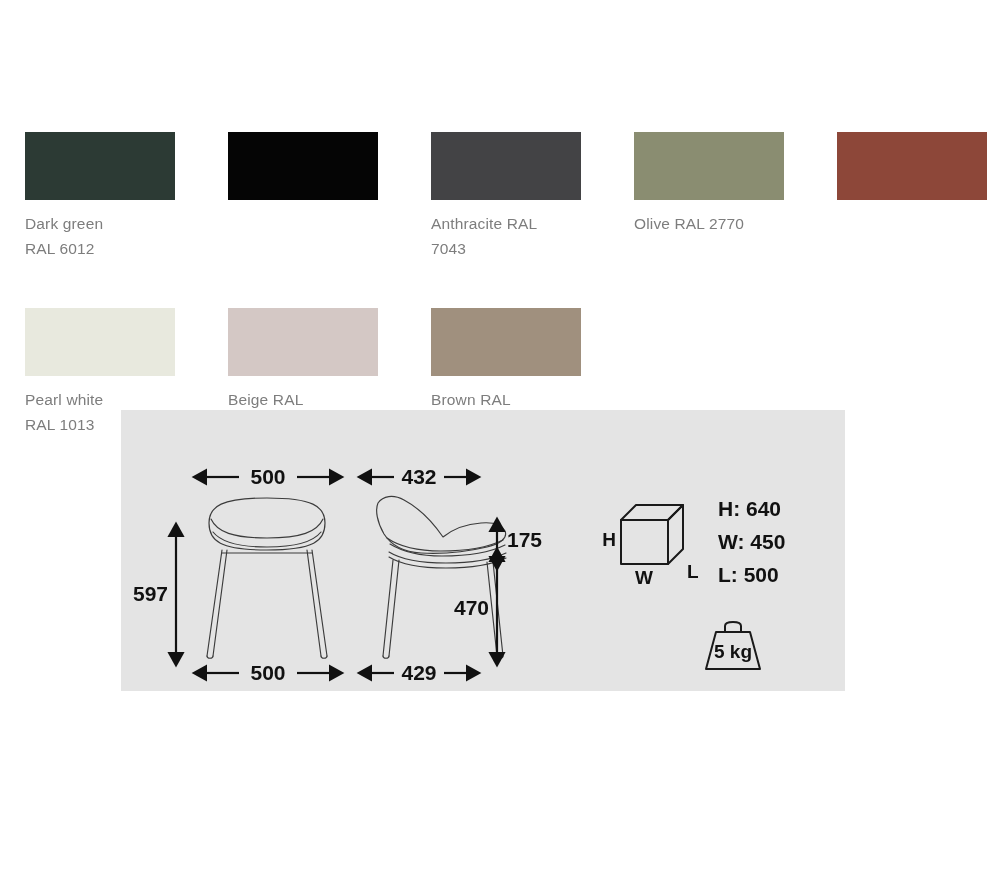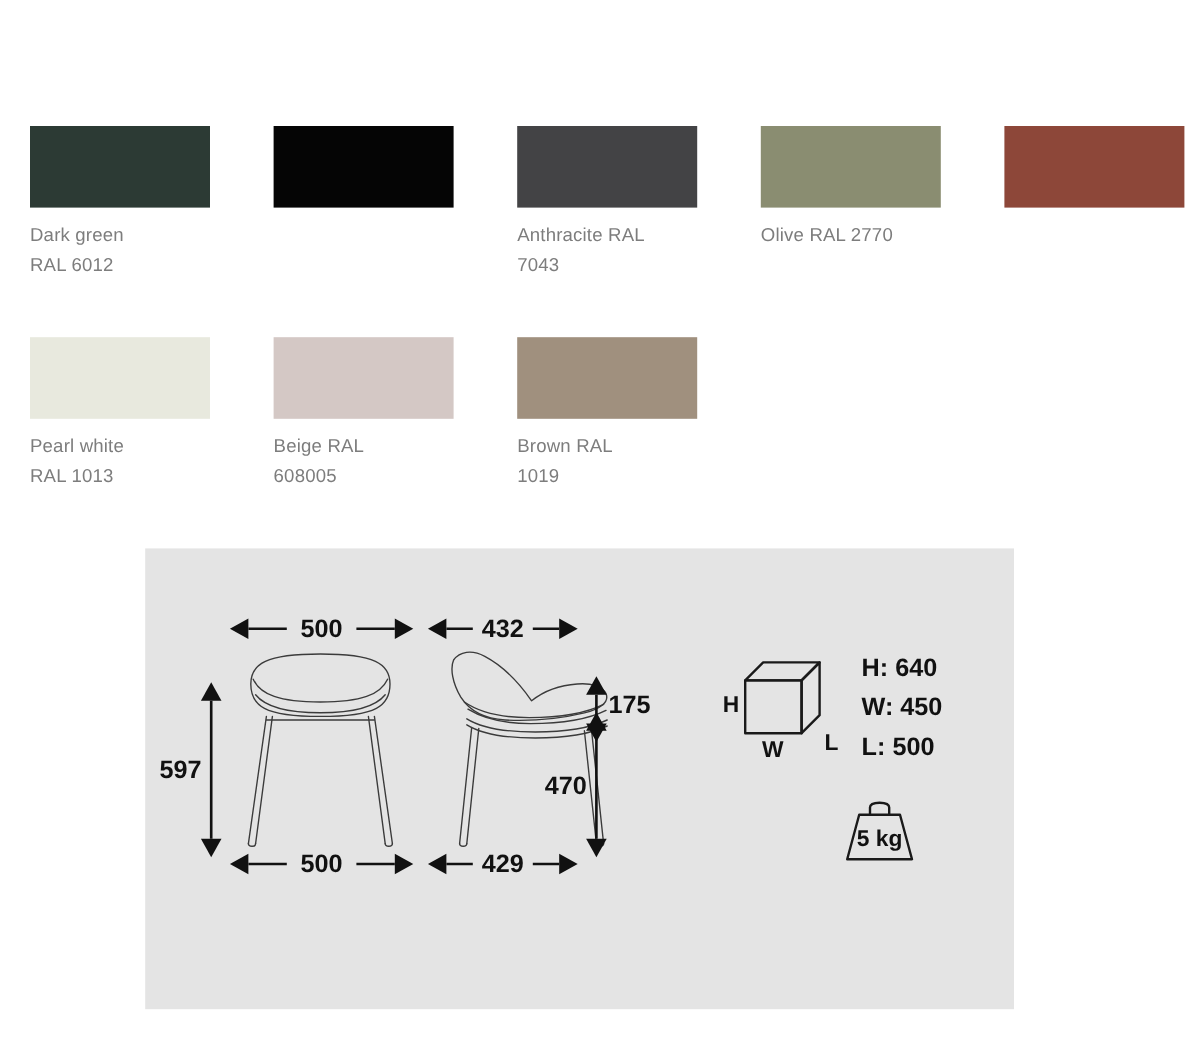--- a/index.html
+++ b/index.html
@@ -13,21 +13,21 @@
     position: relative;
     overflow: hidden;
     font-family: "Liberation Sans", sans-serif;
     -webkit-font-smoothing: antialiased;
   }
 
   
   #swatch-grid {
     position: absolute;
     left: 25px;
-    top: 105px;
+    top: 132px;
     width: 960px;
   }
   .swatch-row {
     display: flex;
     margin-bottom: 47px;
   }
   .swatch-cell {
     width: 150px;
     margin-right: 53px;
   }
@@ -44,23 +44,23 @@
     color: #7d7d7d;
     letter-spacing: 0.15px;
     font-weight: 400;
     white-space: pre-line;
   }
 
   
   #tech-panel {
     position: absolute;
     left: 121px;
-    top: 457px;
+    top: 410px;
     width: 724px;
-    height: 384px;
+    height: 281px;
     background: #e4e4e4;
   }
   #tech-svg {
     position: absolute;
     left: 0;
     top: 0;
     width: 724px;
     height: 357px;
     display: block;
   }

